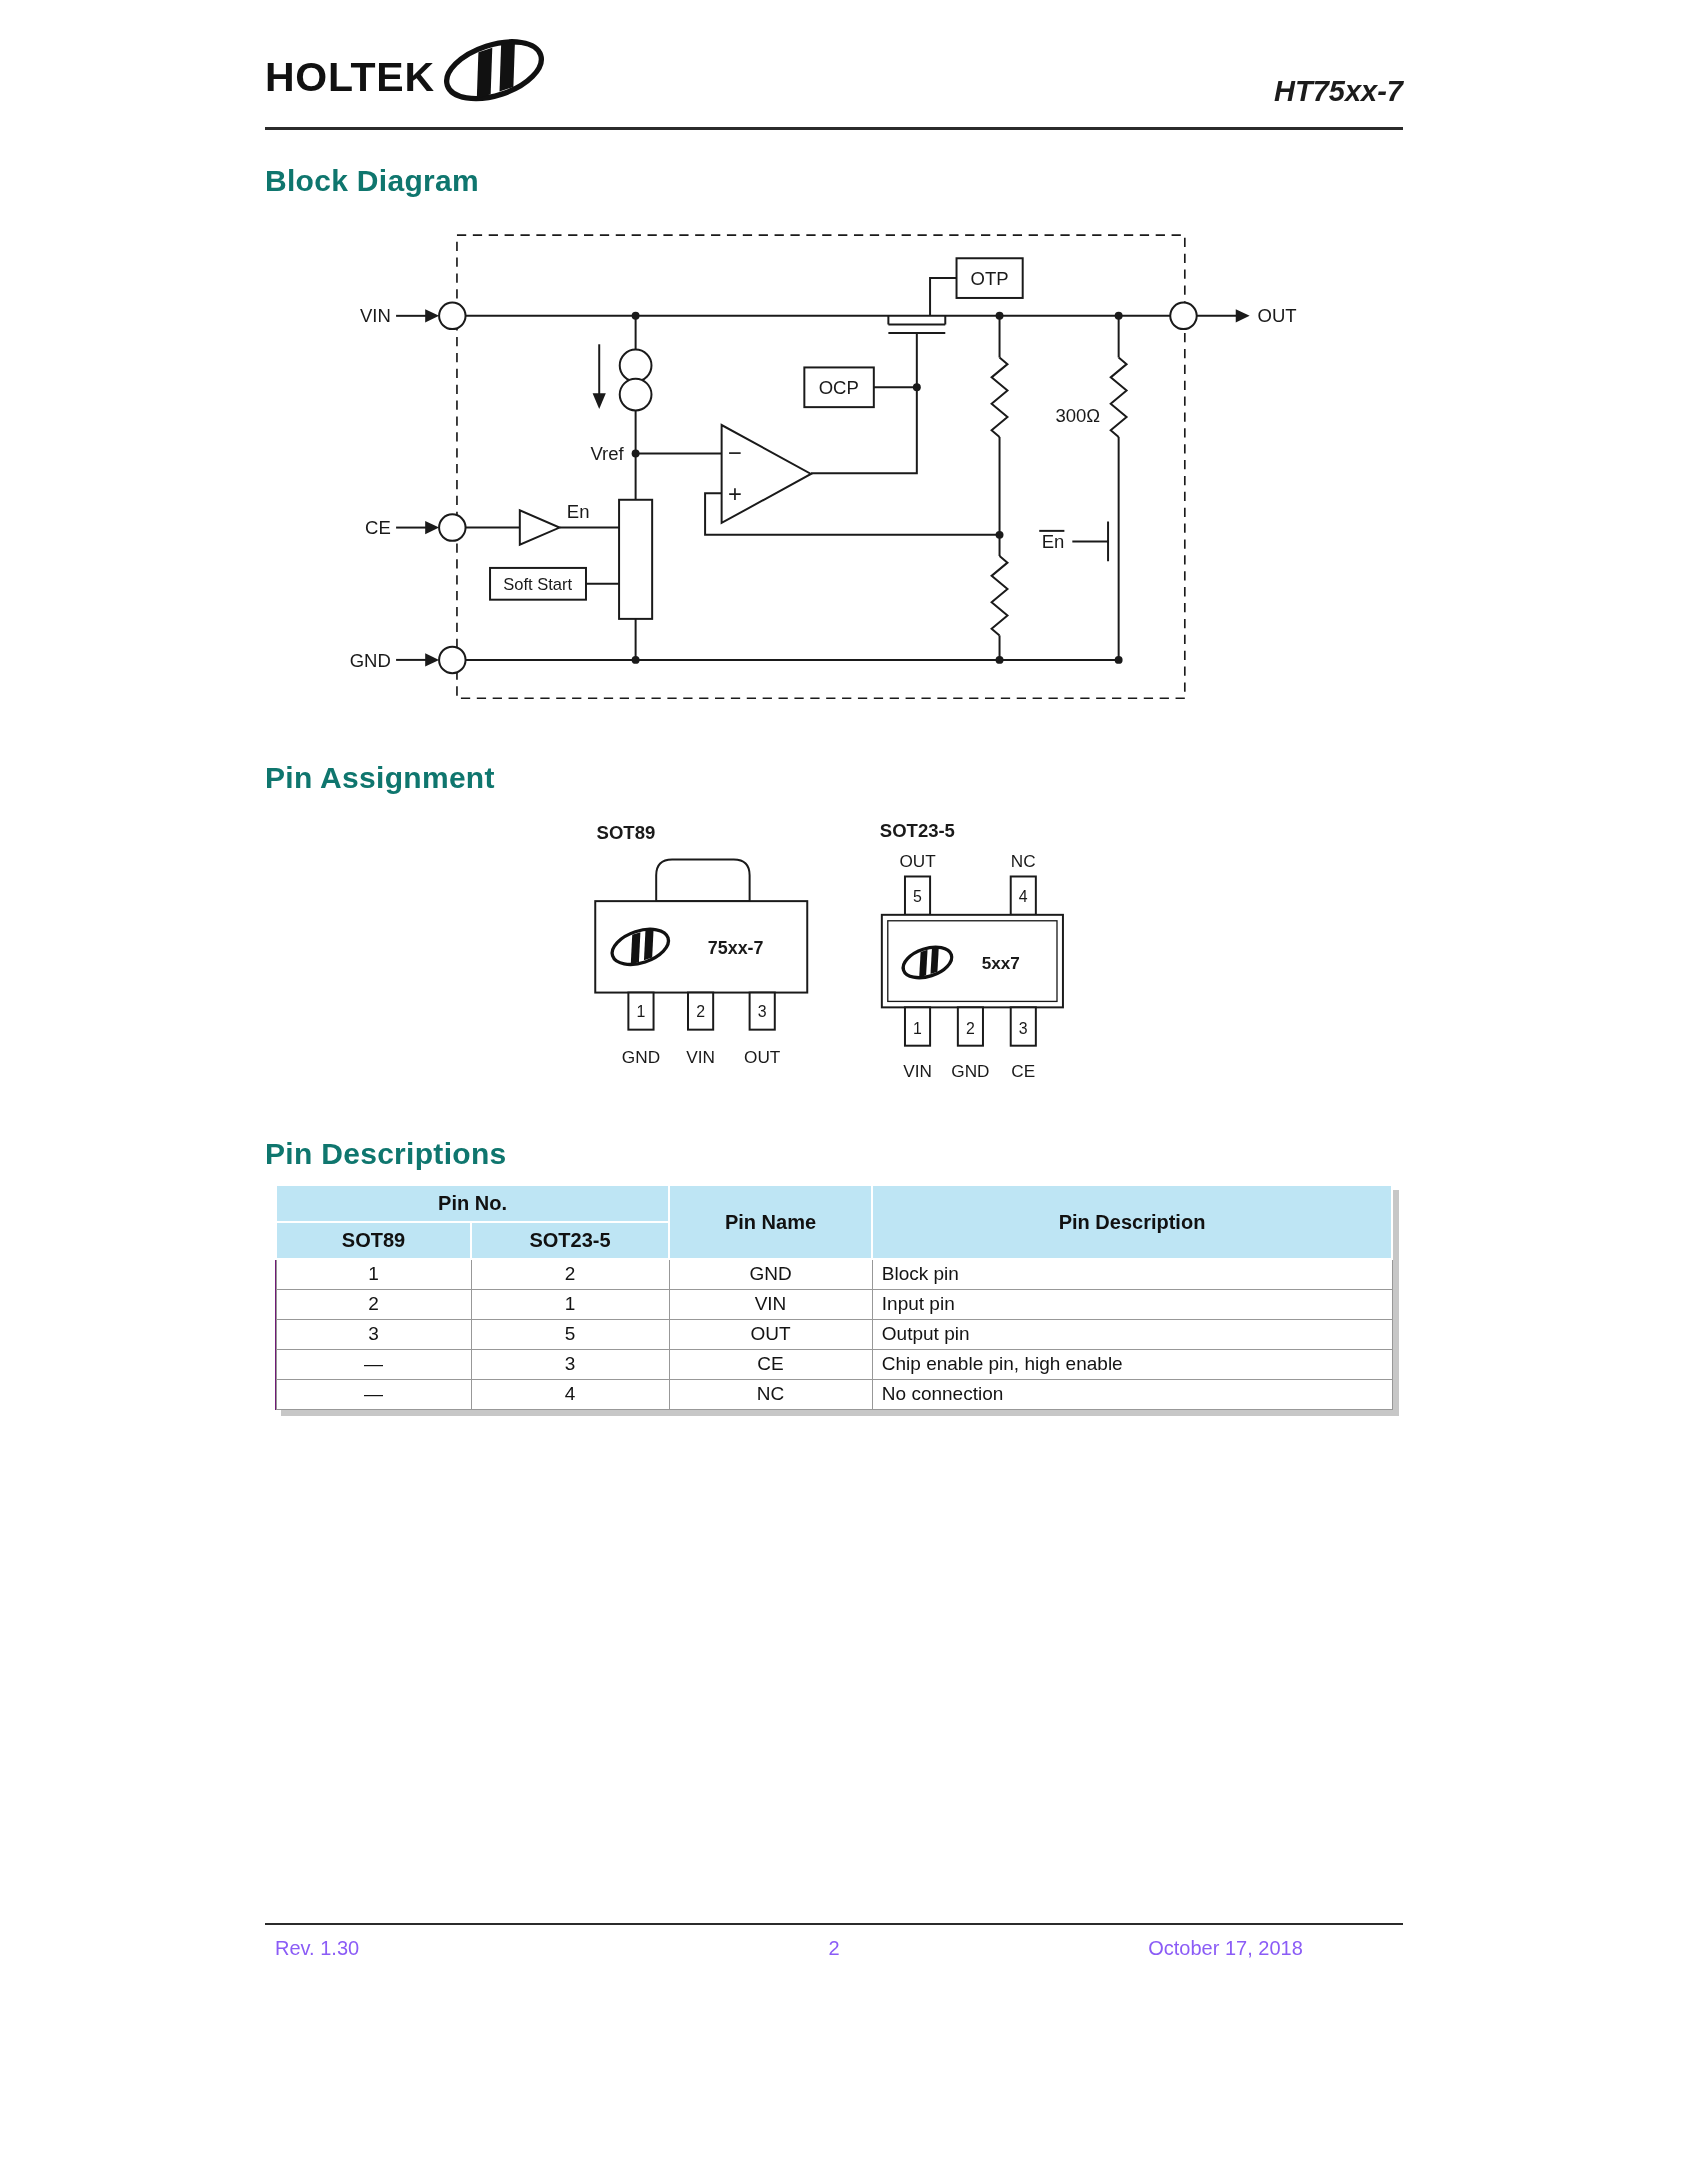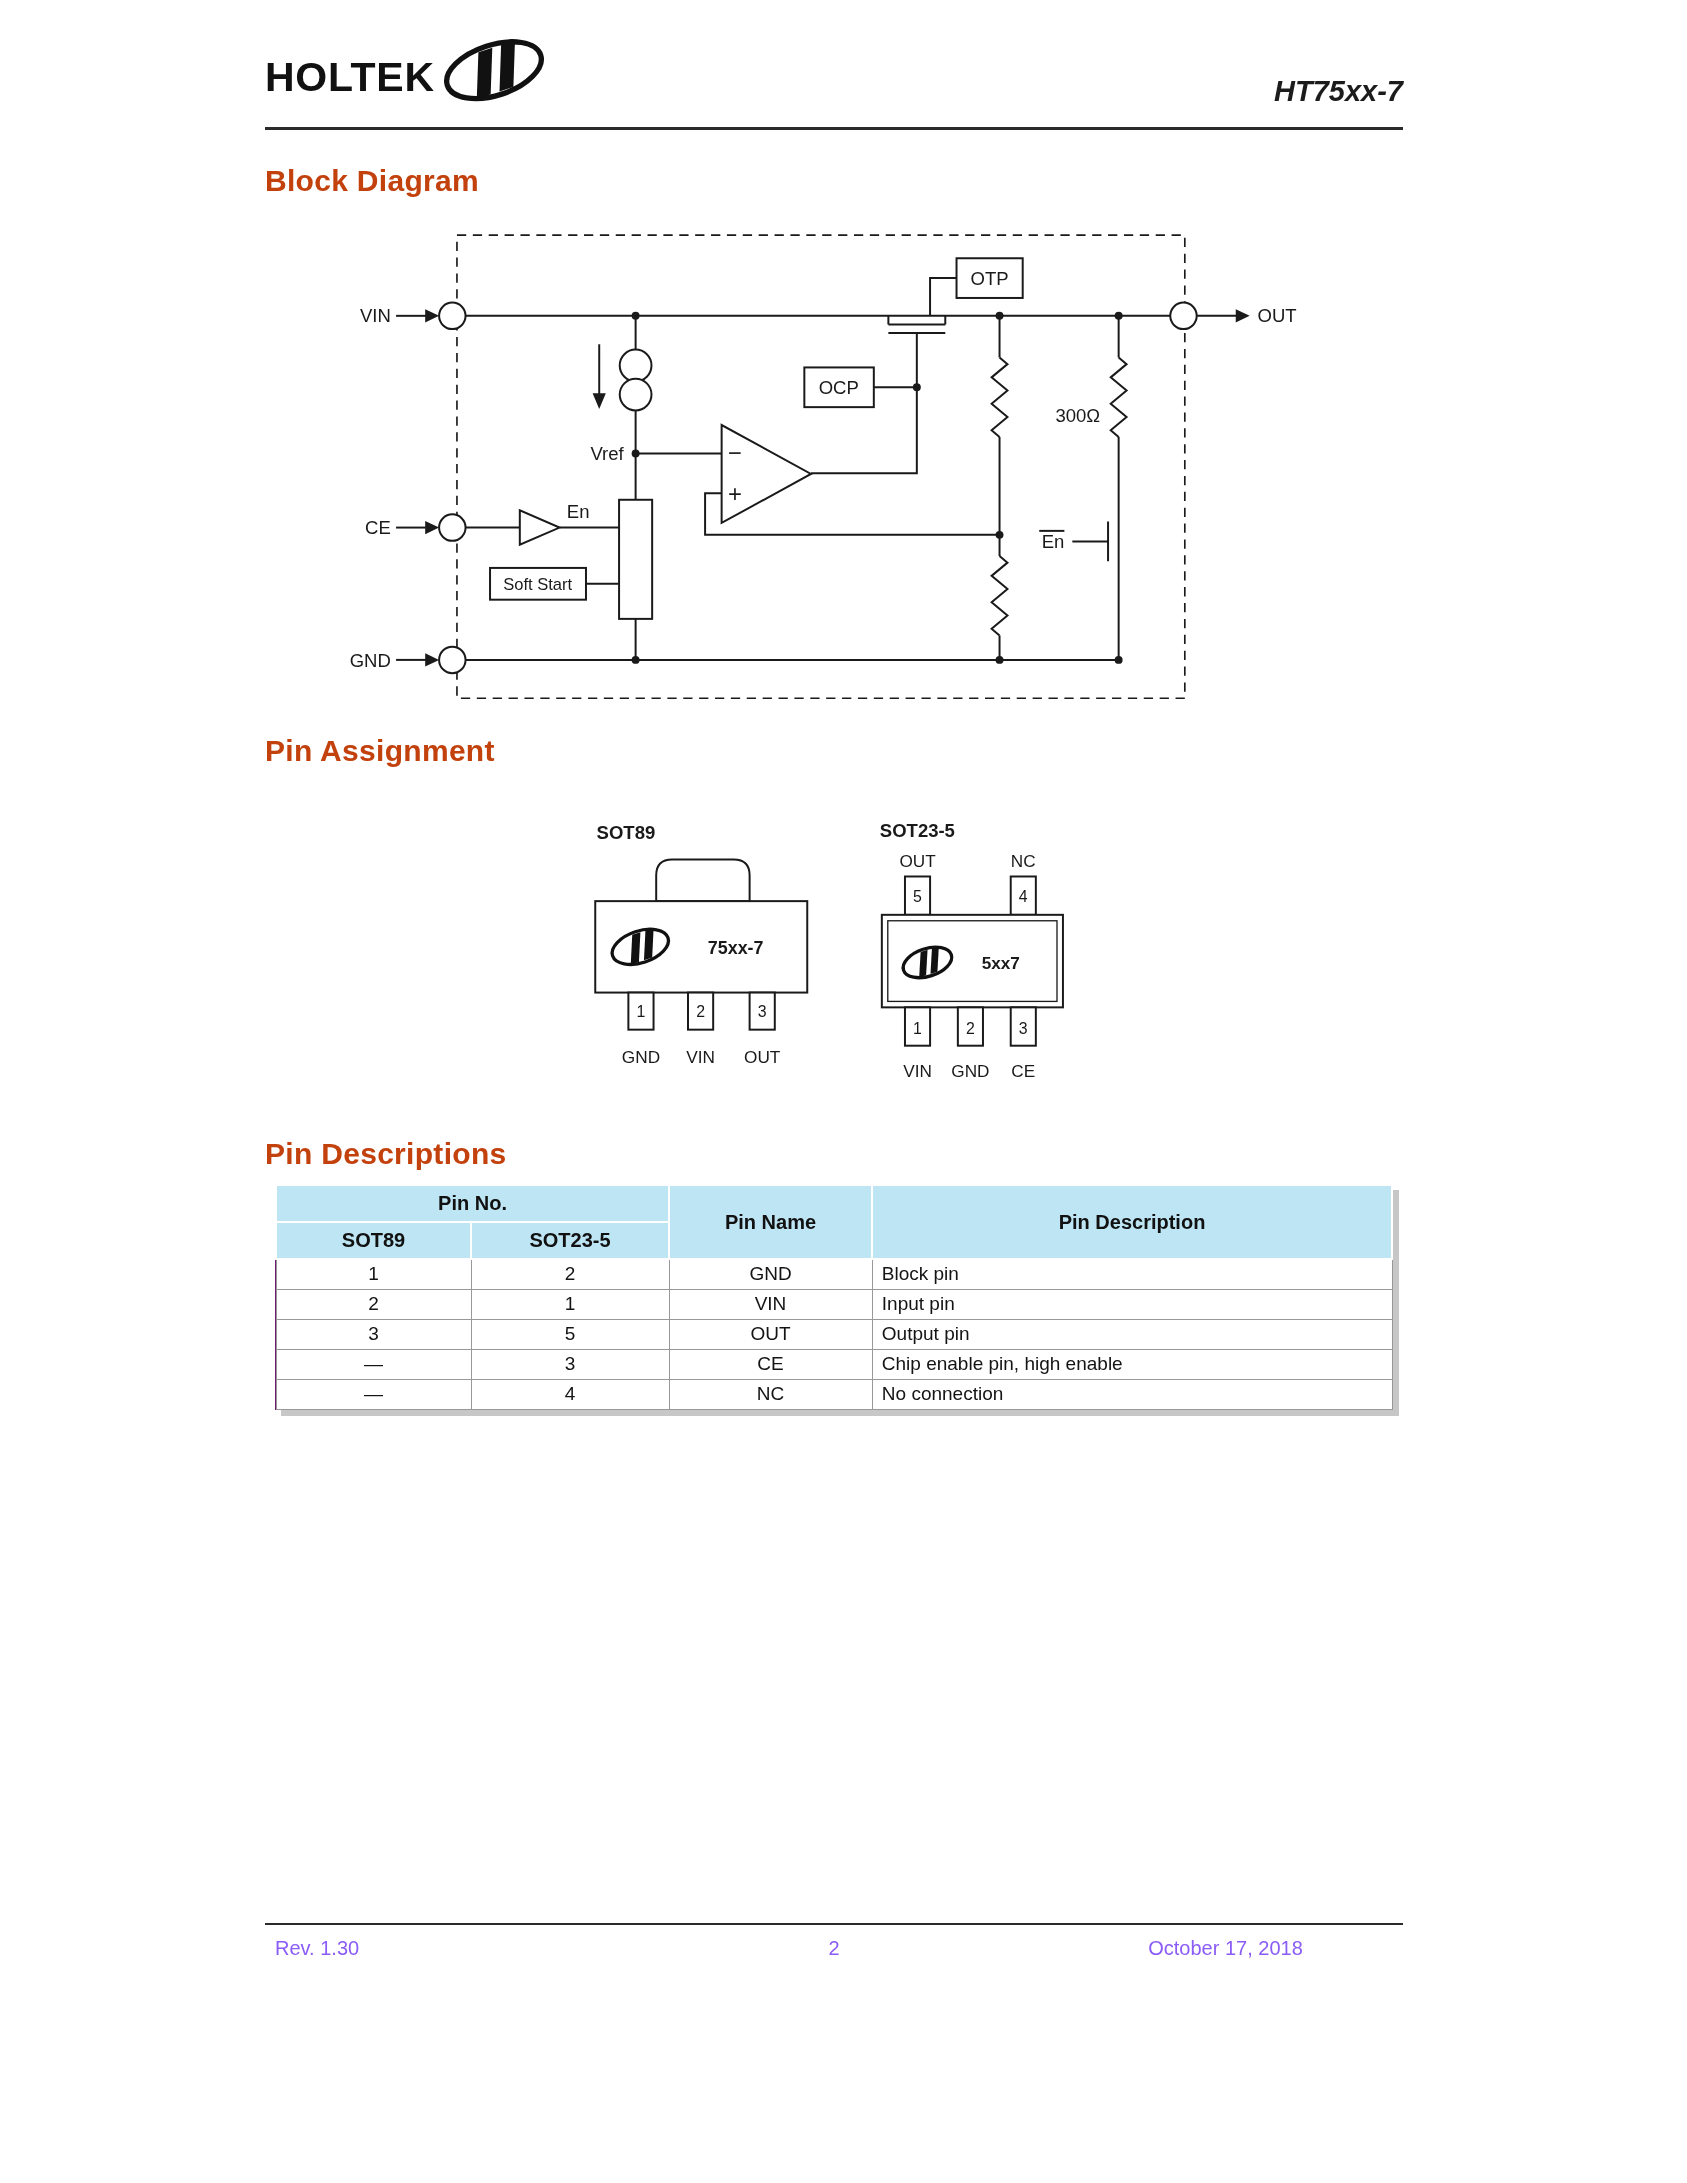--- a/index.html
+++ b/index.html
@@ -2,21 +2,21 @@
 <html style="font-size:10.6px"><head>
 <meta charset="utf-8">
 <style>
   * { margin:0; padding:0; box-sizing:border-box; }
   body { background:#ffffff; margin:0; }
   .page {
     position:relative; width:1687px; height:2183px; background:#ffffff;
     font-family:"Liberation Sans","DejaVu Sans",sans-serif; color:#1a1a1a; overflow:hidden;
   }
   .abs { position:absolute; }
-  .heading { font-size:30px; font-weight:bold; color:#c2410c; letter-spacing:0.3px; }
+  .heading { font-size:30px; font-weight:bold; color:#0f766e; letter-spacing:0.3px; }
   .doc-title { font-size:29px; font-weight:bold; font-style:italic; color:#1c1c1c; }
   .rule { position:absolute; background:#2b2b2b; height:2.6px; }
   .brand-wrap { display:flex; align-items:center;text-align:center; }
   .brand-text { font-size:41px; font-weight:bold; letter-spacing:0.7px; color:#111; }
   .brand-mark { margin-left:-4px; margin-top:-12px; }
   svg text { font-family:"Liberation Sans","DejaVu Sans",sans-serif; fill:#1a1a1a; }
   .pin-table {
     border-collapse:collapse; table-layout:fixed; width:1117px;
     background:#701a75; box-shadow:6px 6px 0 #c7c7c7; border:1.3px solid #9a9a9a;
   }
@@ -139,21 +139,21 @@
       <text x="1128" y="488" text-anchor="end">En</text>
       <text x="1182" y="298" text-anchor="end">300Ω</text>
       <text x="1015" y="90" text-anchor="middle">OTP</text>
       <text x="787" y="255" text-anchor="middle">OCP</text>
       <text x="332" y="551" text-anchor="middle" font-size="25">Soft Start</text>
       <text x="630" y="356" text-anchor="middle" font-size="36">−</text>
       <text x="630" y="418" text-anchor="middle" font-size="36">+</text>
     </g>
   </svg>
 
-  <div class="abs heading" style="left:265px; top:734px;">Pin Assignment</div>
+  <div class="abs heading" style="left:265px; top:761px;">Pin Assignment</div>
 
   <svg class="abs" style="left:582px; top:817px;" width="265" height="265" viewBox="0 0 400 400">
     <text x="22" y="33" font-size="28" font-weight="bold">SOT89</text>
     <g stroke="#1a1a1a" stroke-width="3" fill="#ffffff">
       <path d="M112 127 V88 Q112 64 136 64 H229 Q253 64 253 88 V127 Z"></path>
       <rect x="20" y="127" width="320" height="138"></rect>
       <rect x="70" y="265" width="38" height="56"></rect>
       <rect x="160" y="265" width="38" height="56"></rect>
       <rect x="253" y="265" width="38" height="56"></rect>
     </g>

